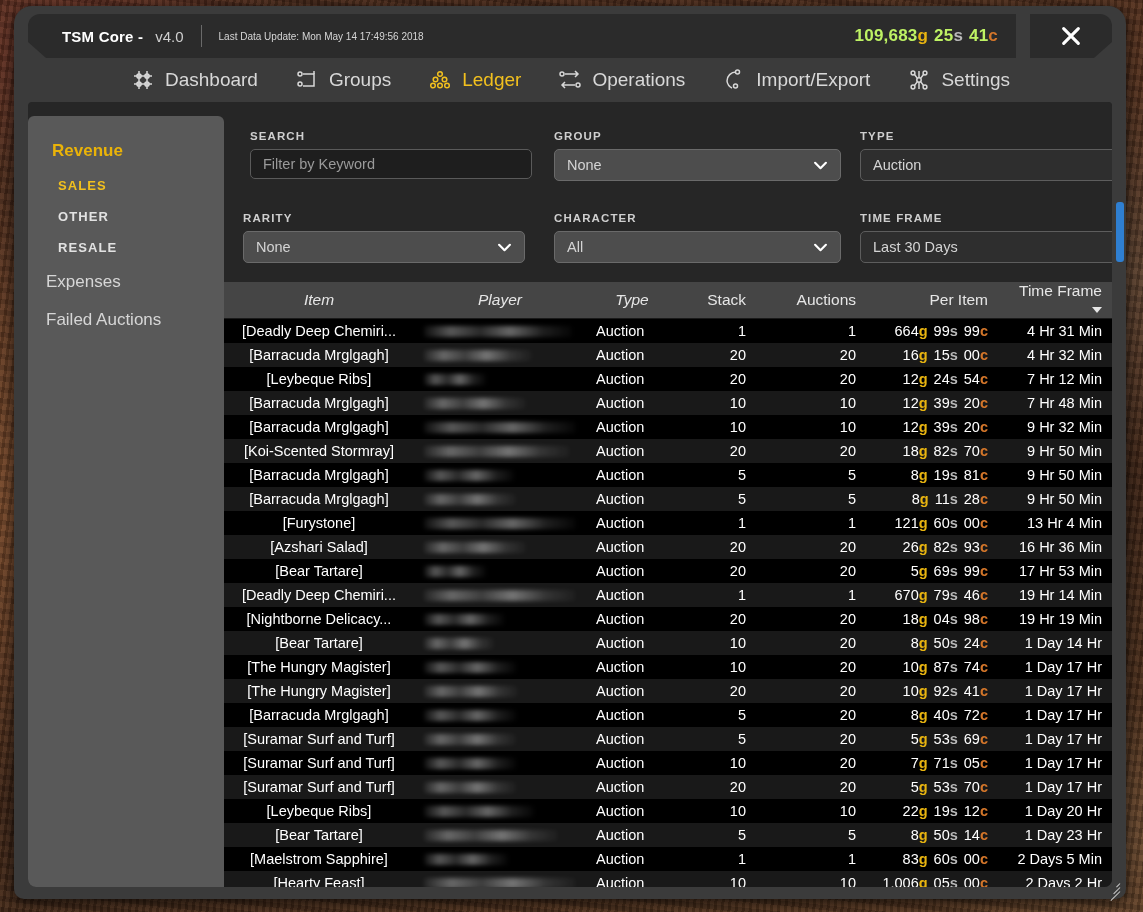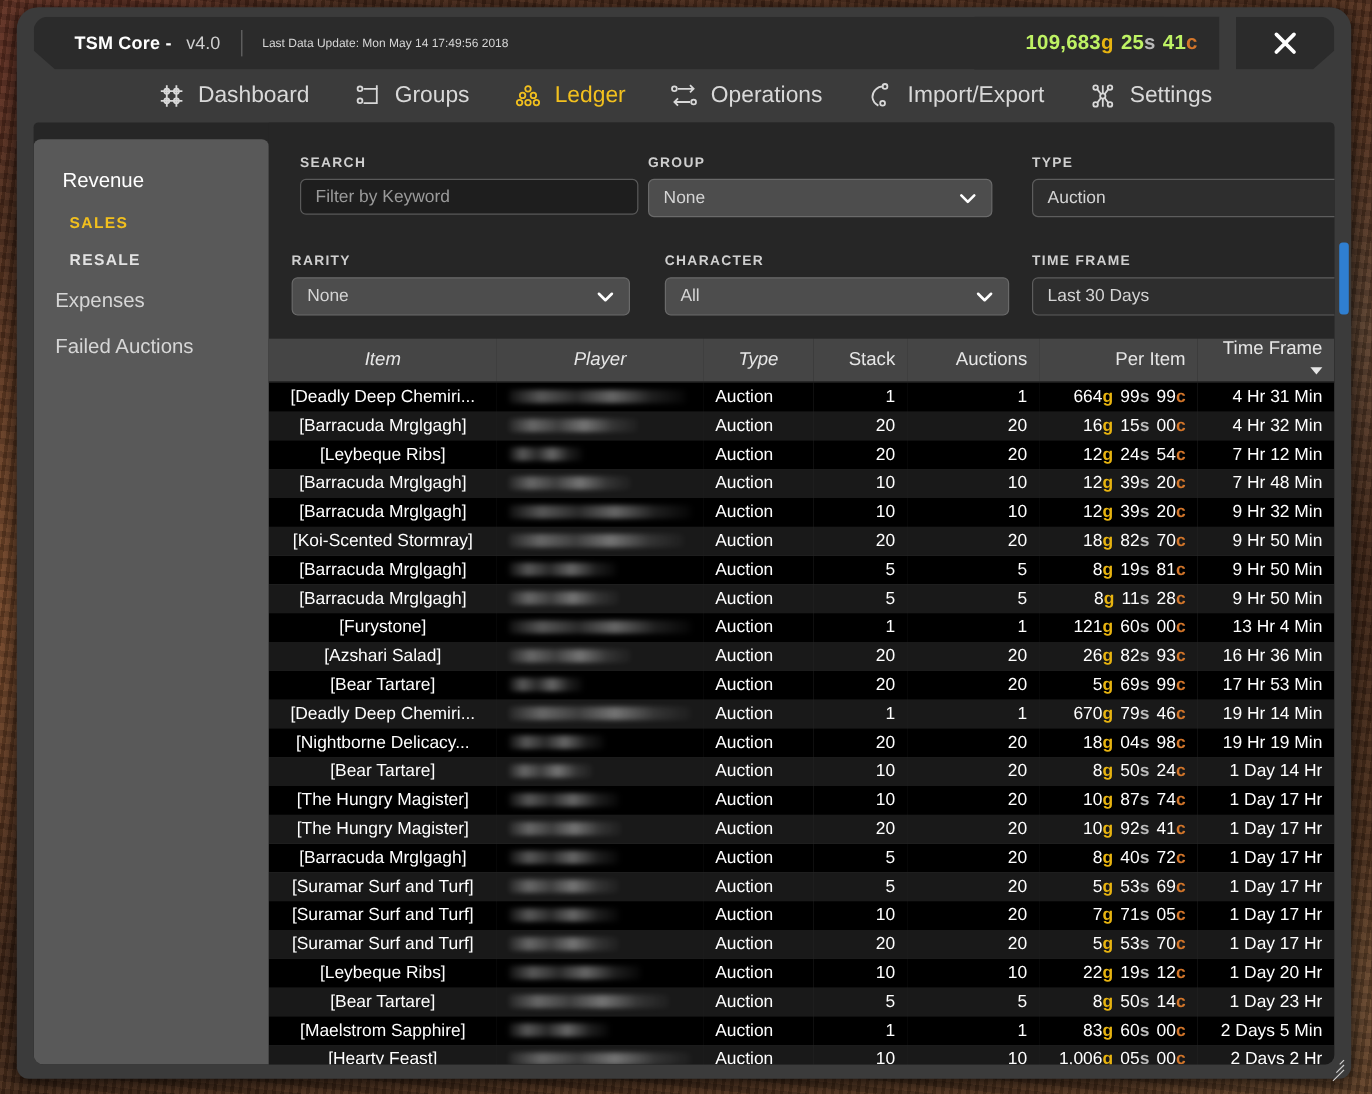--- a/index.html
+++ b/index.html
@@ -148,21 +148,21 @@
     position: absolute;
     left: 0; top: 14px;
     width: 196px;
     height: 771px;
     background: #595959;
     border-radius: 6px 6px 0 0;
     padding-top: 16px;
     box-sizing: border-box;
   }
   .side-top { font-size: 17px; color: #d6d6d6; padding: 9px 0 9px 18px; cursor: pointer; }
-  .side-top.strong { color: #ffffff; font-weight: normal; padding-left: 24px; }
+  .side-top.strong { color: #eab308; font-weight: bold; padding-left: 24px; }
   .side-sub {
     font-size: 13px; letter-spacing: 1.1px; font-weight: bold;
     color: #e2e2e2; padding: 8px 0 8px 30px; cursor: pointer;
   }
   .side-sub.sel { color: #f2c01e; }
 
   
   #pane {
     position: absolute;
     left: 196px; top: 0;
@@ -431,35 +431,36 @@
       <span>Settings</span>
     </div>
 
   </div>
 
   <div id="content">
 
     <div id="sidebar">
       <div class="side-top strong">Revenue</div>
       <div class="side-sub sel">SALES</div>
+      <div class="side-sub">OTHER</div>
       <div class="side-sub">RESALE</div>
       <div class="side-top">Expenses</div>
       <div class="side-top">Failed Auctions</div>
     </div>
 
     <div id="pane">
 
       <div id="filters">
 
         <div class="field" style="left:26px; top:28px; width:282px;">
           <div class="field-label">SEARCH</div>
           <div class="input-box">Filter by Keyword</div>
         </div>
 
-        <div class="field" style="left:316px; top:28px; width:287px;">
+        <div class="field" style="left:330px; top:28px; width:287px;">
           <div class="field-label">GROUP</div>
           <div class="select-box">
             <span>None</span>
             <svg class="chev" viewBox="0 0 16 10">
                 <path d="M2 2 L8 8 L14 2" fill="none" stroke="#ffffff" stroke-width="2.4" stroke-linecap="round" stroke-linejoin="round"></path>
               </svg>
           </div>
         </div>
 
         <div class="field" style="left:636px; top:28px; width:284px;">

